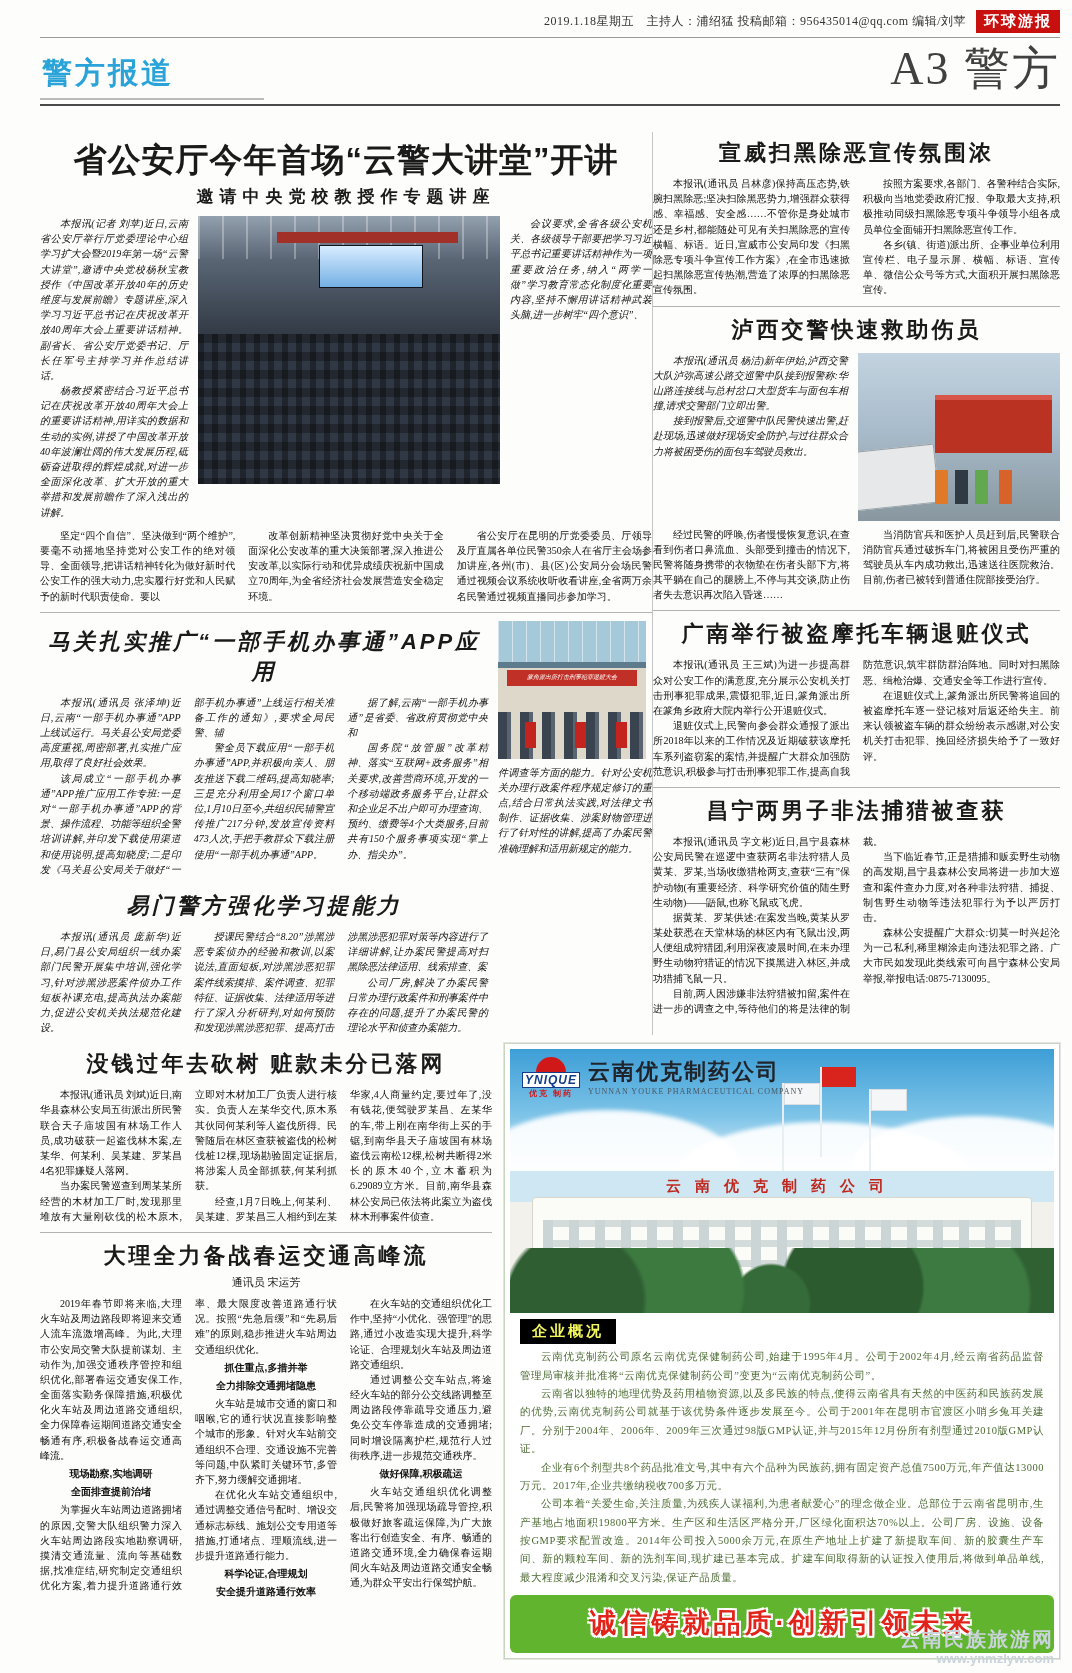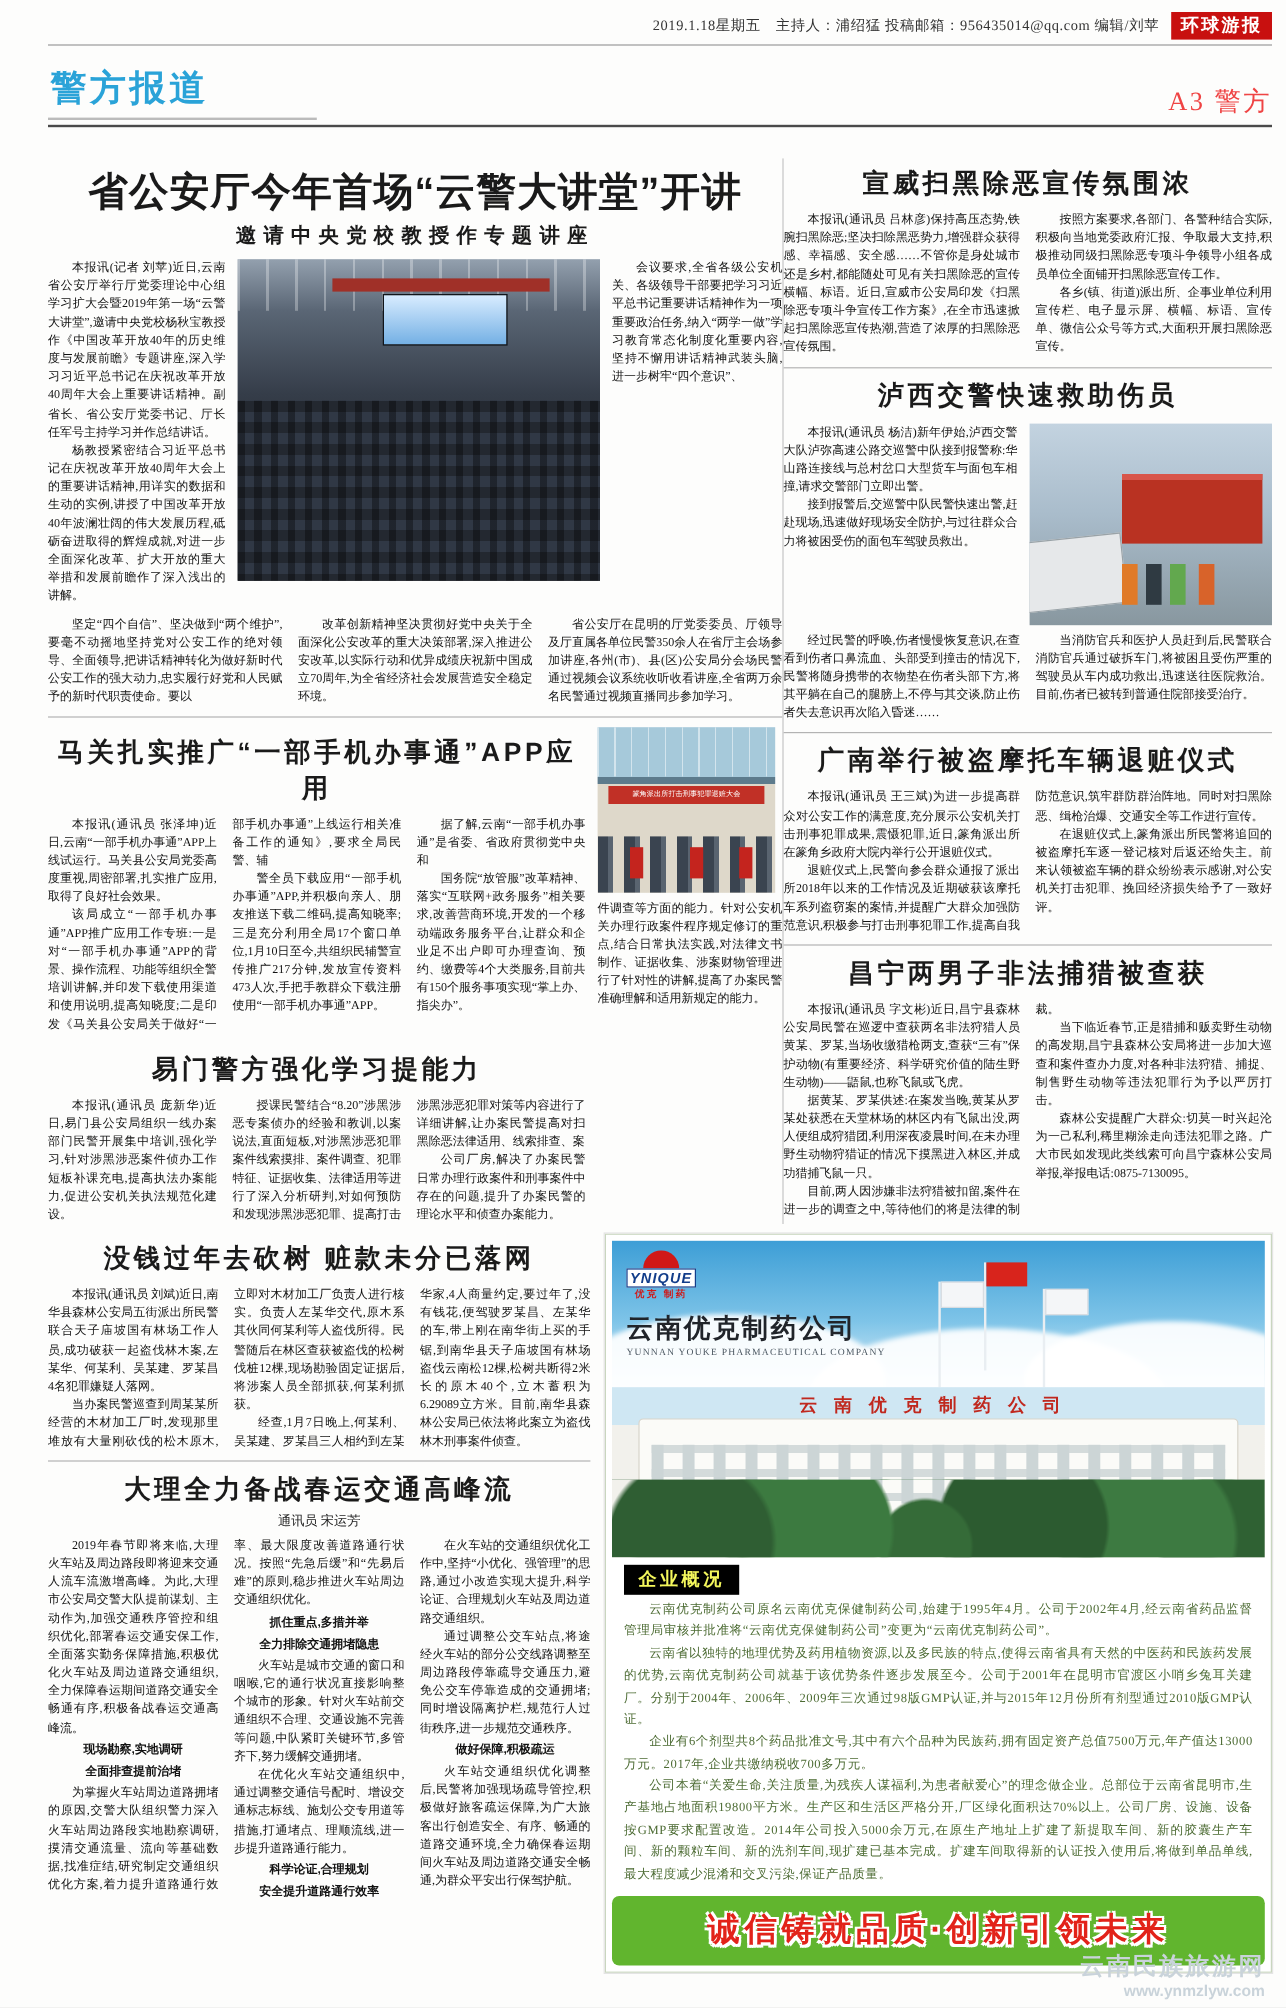--- a/index.html
+++ b/index.html
@@ -11,21 +11,21 @@
   .hdr-top{display:flex;justify-content:flex-end;align-items:center;gap:10px;
            border-bottom:1px solid #9a9a9a;padding-bottom:4px;}
   .dateline{font-size:12px;color:#333;letter-spacing:.5px;}
   .masthead{background:#c8100f;color:#fff;font-family:"Liberation Sans",sans-serif;
             font-weight:bold;font-size:15px;padding:2px 8px;letter-spacing:2px;}
   .hdr-mid{display:flex;justify-content:space-between;align-items:flex-end;height:62px;
            border-bottom:2px solid #4a4a4a;padding-bottom:4px;}
   .section-banner{font-family:"Liberation Sans","DejaVu Sans",sans-serif;font-weight:bold;
            font-size:30px;color:#2aa3d8;letter-spacing:3px;border-bottom:2px solid #bbb;
            padding:2px 90px 4px 2px;}
-  .pageno{font-size:22px;letter-spacing:2px;color:#ef4444;}
+  .pageno{font-size:46px;letter-spacing:2px;color:#404040;}
   .pageno .no{font-family:"Liberation Serif",serif;}
   .pageno .sec{font-family:"Liberation Sans",sans-serif;font-weight:300;}
   
   .cols{display:flex;margin-top:10px;}
   .left-sec{width:612px;flex:0 0 612px;}
   .vrule{width:1px;background:#c6c6c6;flex:0 0 1px;}
   .right-sec{flex:1;min-width:0;}
   .botrow{display:flex;gap:12px;margin-top:8px;}
   .bot-left{width:452px;flex:0 0 452px;}
   .bot-right{flex:1;min-width:0;}
@@ -37,21 +37,21 @@
          text-align:center;letter-spacing:6px;margin:2px 0 8px;}
   h2.h2{font-family:"Liberation Sans","DejaVu Sans",sans-serif;font-size:22px;margin:6px 0 8px;
         text-align:center;letter-spacing:3px;font-weight:bold;}
   .byline{font-size:11px;text-align:center;margin:-4px 0 6px;color:#222;}
   .body{font-size:10px;line-height:1.52;text-align:justify;color:#111;}
   .body p{margin:0;text-indent:2em;}
   .body p.sub{font-family:"Liberation Sans",sans-serif;font-weight:bold;text-align:center;
               text-indent:0;margin:3px 0;}
   .c2{columns:2;column-gap:13px;}
   .c3{columns:3;column-gap:13px;}
-  .flexrow{display:flex;gap:10px;}
+  .flexrow{display:flex;gap:10px;font-style:italic;}
   
   .ph{position:relative;overflow:hidden;background:#888;}
   .ph-conf{width:302px;height:268px;flex:0 0 302px;
      background:linear-gradient(180deg,#93a0ae 0%,#5a6675 16%,#353d49 42%,#20242c 70%,#14161b 100%);}
   .ph-conf .lights{position:absolute;top:0;left:0;right:0;height:16%;
      background:repeating-linear-gradient(90deg,rgba(255,255,255,.30) 0 2px,transparent 2px 24px);}
   .ph-conf .banner{position:absolute;top:6%;left:26%;width:60%;height:4%;background:#a03028;}
   .ph-conf .screen{position:absolute;top:11%;left:40%;width:34%;height:15%;
      background:linear-gradient(#d8ecff,#74b0e4);border:1px solid #10141a;}
   .ph-conf .crowd{position:absolute;bottom:0;left:0;right:0;height:56%;
@@ -73,21 +73,21 @@
      color:#fff;font-size:6px;line-height:15px;text-align:center;white-space:nowrap;overflow:hidden;
      font-family:"Liberation Sans",sans-serif;}
   .ph-station .crowd{position:absolute;bottom:0;left:0;right:0;height:34%;
      background:repeating-linear-gradient(90deg,#3a4450 0 9px,#596470 9px 13px,transparent 13px 22px);}
   .ph-station .pennant{position:absolute;bottom:8%;width:11px;height:26px;background:#c4241e;}
   
   .ad{border:1px solid #c9d6bf;outline:1px solid #e4e4e4;padding:5px;background:#fff;}
   .ad-sky{position:relative;height:122px;overflow:hidden;
      background:linear-gradient(180deg,#3d9ed6 0%,#7ec4e8 55%,#dff0f9 100%);}
   .ad-sky .cloud{position:absolute;border-radius:50%;background:rgba(255,255,255,.92);filter:blur(2px);}
-  .ad-logo{position:absolute;top:8px;left:12px;display:flex;gap:8px;align-items:flex-start;flex-direction:column;}
+  .ad-logo{position:absolute;top:8px;left:12px;display:flex;gap:8px;align-items:flex-start;}
   .logo-mark{width:58px;text-align:center;font-family:"Liberation Sans",sans-serif;}
   .logo-mark .arc{width:30px;height:15px;margin:0 auto;background:#d01818;border-radius:30px 30px 0 0;}
   .logo-mark .word{color:#123d8a;background:#fff;font-weight:bold;font-style:italic;font-size:12px;
      letter-spacing:1px;border:1px solid #123d8a;padding:0 2px;}
   .logo-mark .sub{color:#d01818;font-size:8px;font-weight:bold;letter-spacing:2px;}
   .ad-name .cn{font-family:"Liberation Sans",sans-serif;font-weight:bold;font-size:22px;
      color:#20242a;letter-spacing:2px;}
   .ad-name .en{font-size:8px;color:#4a5660;letter-spacing:1px;}
   .flag{position:absolute;}
   .flag .pole{position:absolute;left:0;top:0;width:2px;height:90px;background:#e9eef2;}

